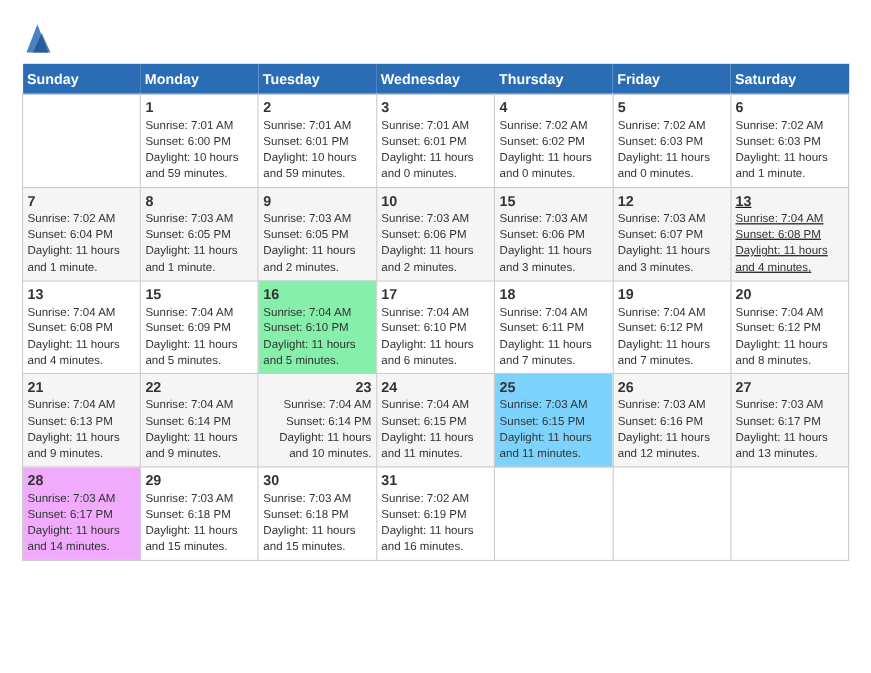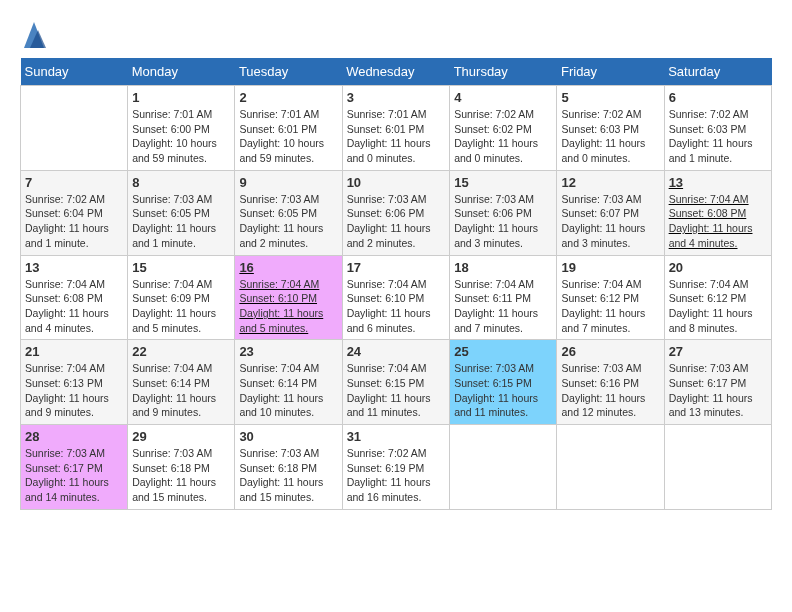--- a/index.html
+++ b/index.html
@@ -46,21 +46,21 @@
       width: 100%;
       border-collapse: collapse;
       font-size: 11px;
     }
     .calendar th {
       background-color: #2a6db5;
       color: #fff;
       padding: 6px 4px;
       text-align: left;
       font-size: 13px;
-      font-weight: normal;
+      font-weight: bold;
     }
     .calendar td {
       border: 1px solid #ccc;
       vertical-align: top;
       padding: 4px;
       width: 108px;
       min-height: 80px;
     }
     .day-num {
       font-size: 13px;
@@ -181,21 +181,21 @@
       </tr>
       <tr>
         <td style="background: rgb(255, 255, 255);">
           <span class="day-num">13</span>
           <div class="day-info">Sunrise: 7:04 AM<br>Sunset: 6:08 PM<br>Daylight: 11 hours and 4 minutes.</div>
         </td>
         <td style="background: rgb(255, 255, 255);">
           <span class="day-num">15</span>
           <div class="day-info">Sunrise: 7:04 AM<br>Sunset: 6:09 PM<br>Daylight: 11 hours and 5 minutes.</div>
         </td>
-        <td style="background: #f0abfc; text-decoration: underline;">
+        <td style="background: #86efac;">
           <span class="day-num">16</span>
           <div class="day-info">Sunrise: 7:04 AM<br>Sunset: 6:10 PM<br>Daylight: 11 hours and 5 minutes.</div>
         </td>
         <td style="background: rgb(255, 255, 255);">
           <span class="day-num">17</span>
           <div class="day-info">Sunrise: 7:04 AM<br>Sunset: 6:10 PM<br>Daylight: 11 hours and 6 minutes.</div>
         </td>
         <td style="background: rgb(255, 255, 255);">
           <span class="day-num">18</span>
           <div class="day-info">Sunrise: 7:04 AM<br>Sunset: 6:11 PM<br>Daylight: 11 hours and 7 minutes.</div>
@@ -211,21 +211,21 @@
       </tr>
       <tr>
         <td style="background: rgb(245, 245, 245);">
           <span class="day-num">21</span>
           <div class="day-info">Sunrise: 7:04 AM<br>Sunset: 6:13 PM<br>Daylight: 11 hours and 9 minutes.</div>
         </td>
         <td style="background: rgb(245, 245, 245);">
           <span class="day-num">22</span>
           <div class="day-info">Sunrise: 7:04 AM<br>Sunset: 6:14 PM<br>Daylight: 11 hours and 9 minutes.</div>
         </td>
-        <td style="background: rgb(245, 245, 245);">
+        <td style="background: rgb(245, 245, 245); text-align: right;">
           <span class="day-num">23</span>
           <div class="day-info">Sunrise: 7:04 AM<br>Sunset: 6:14 PM<br>Daylight: 11 hours and 10 minutes.</div>
         </td>
         <td style="background: rgb(245, 245, 245);">
           <span class="day-num">24</span>
           <div class="day-info">Sunrise: 7:04 AM<br>Sunset: 6:15 PM<br>Daylight: 11 hours and 11 minutes.</div>
         </td>
         <td style="background: #7dd3fc;">
           <span class="day-num">25</span>
           <div class="day-info">Sunrise: 7:03 AM<br>Sunset: 6:15 PM<br>Daylight: 11 hours and 11 minutes.</div>

